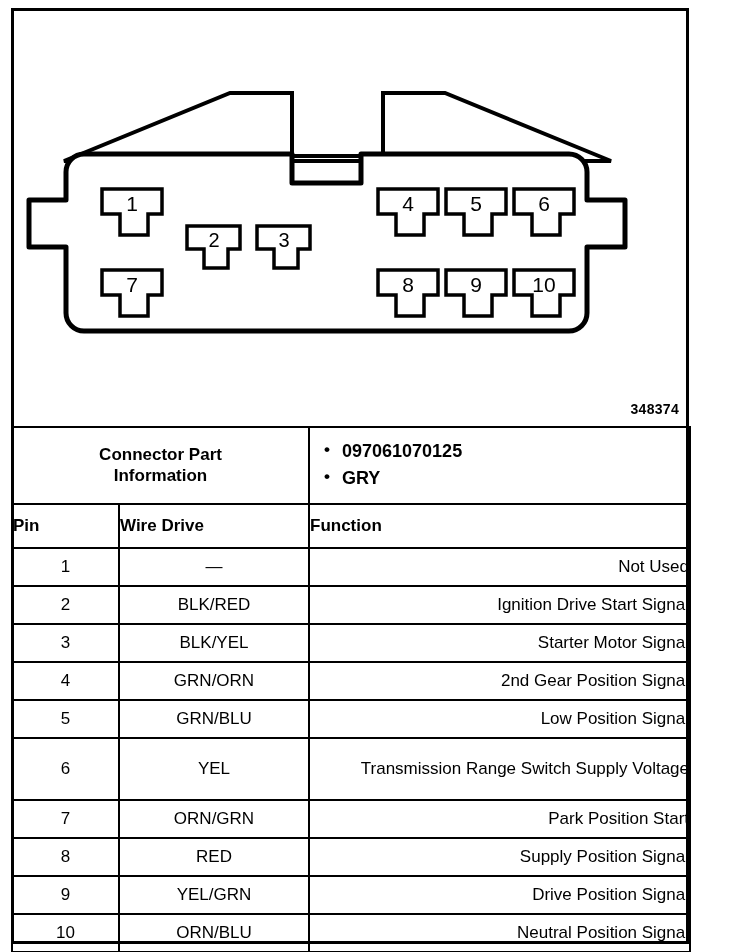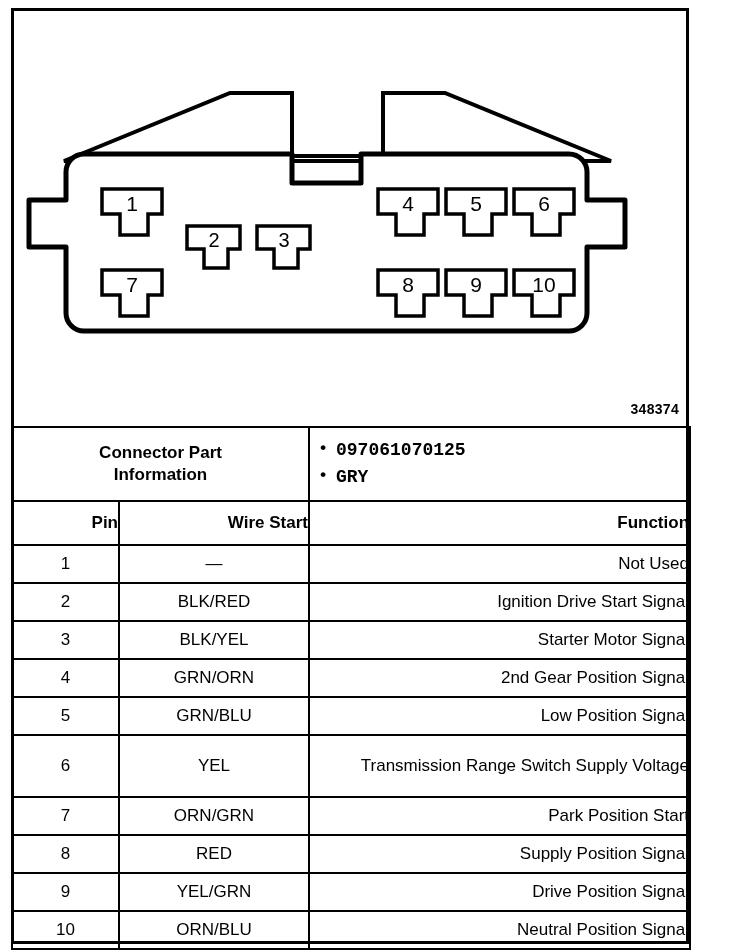--- a/index.html
+++ b/index.html
@@ -83,41 +83,40 @@
     line-height: 1.28;
     height: 74px;
     padding: 0 6px;
   }
   .cpi-values {
     height: 74px;
     padding: 6px 0 6px 18px;
     text-align: left;
   }
   .cpi-values ul {
-    margin: 4px;
+    margin: 10px;
     padding: 0 0 0 22px;
     list-style: none;
-    font-family: Liberation Mono, monospace;
   }
   .cpi-values li {
     font-weight: bold;
     font-size: 18px;
     line-height: 1.52;
     position: relative;
   }
   .cpi-values li::before {
     content: "\2022";
     position: absolute;
     left: -18px;
     top: -1px;
     font-size: 17px;
   }
 
   .hdr {
-    text-align: right;
+    text-align: left;
     font-weight: bold;
     font-size: 18px;
     height: 44px;
     margin-top: 46px;
   }
 
   .cell-pin   { text-align: center; height: 38px; font-size: 17px; }
   .cell-color { text-align: center; height: 38px; font-size: 17px; }
   .cell-func  { text-align: right; height: 38px; font-size: 17px; padding-left: 12px; line-height: 1.26; }
   tr.tall .cell-pin,
@@ -227,21 +226,21 @@
       <td class="cpi-values">
         <ul>
           <li>097061070125</li>
           <li>GRY</li>
         </ul>
       </td>
     </tr>
 
     <tr>
       <td class="hdr">Pin</td>
-      <td class="hdr">Wire Start</td>
+      <td class="hdr">Wire Drive</td>
       <td class="hdr">Function</td>
     </tr>
 
     <tr>
       <td class="cell-pin">1</td>
       <td class="cell-color">—</td>
       <td class="cell-func">Not Used</td>
     </tr>
     <tr>
       <td class="cell-pin">2</td>

